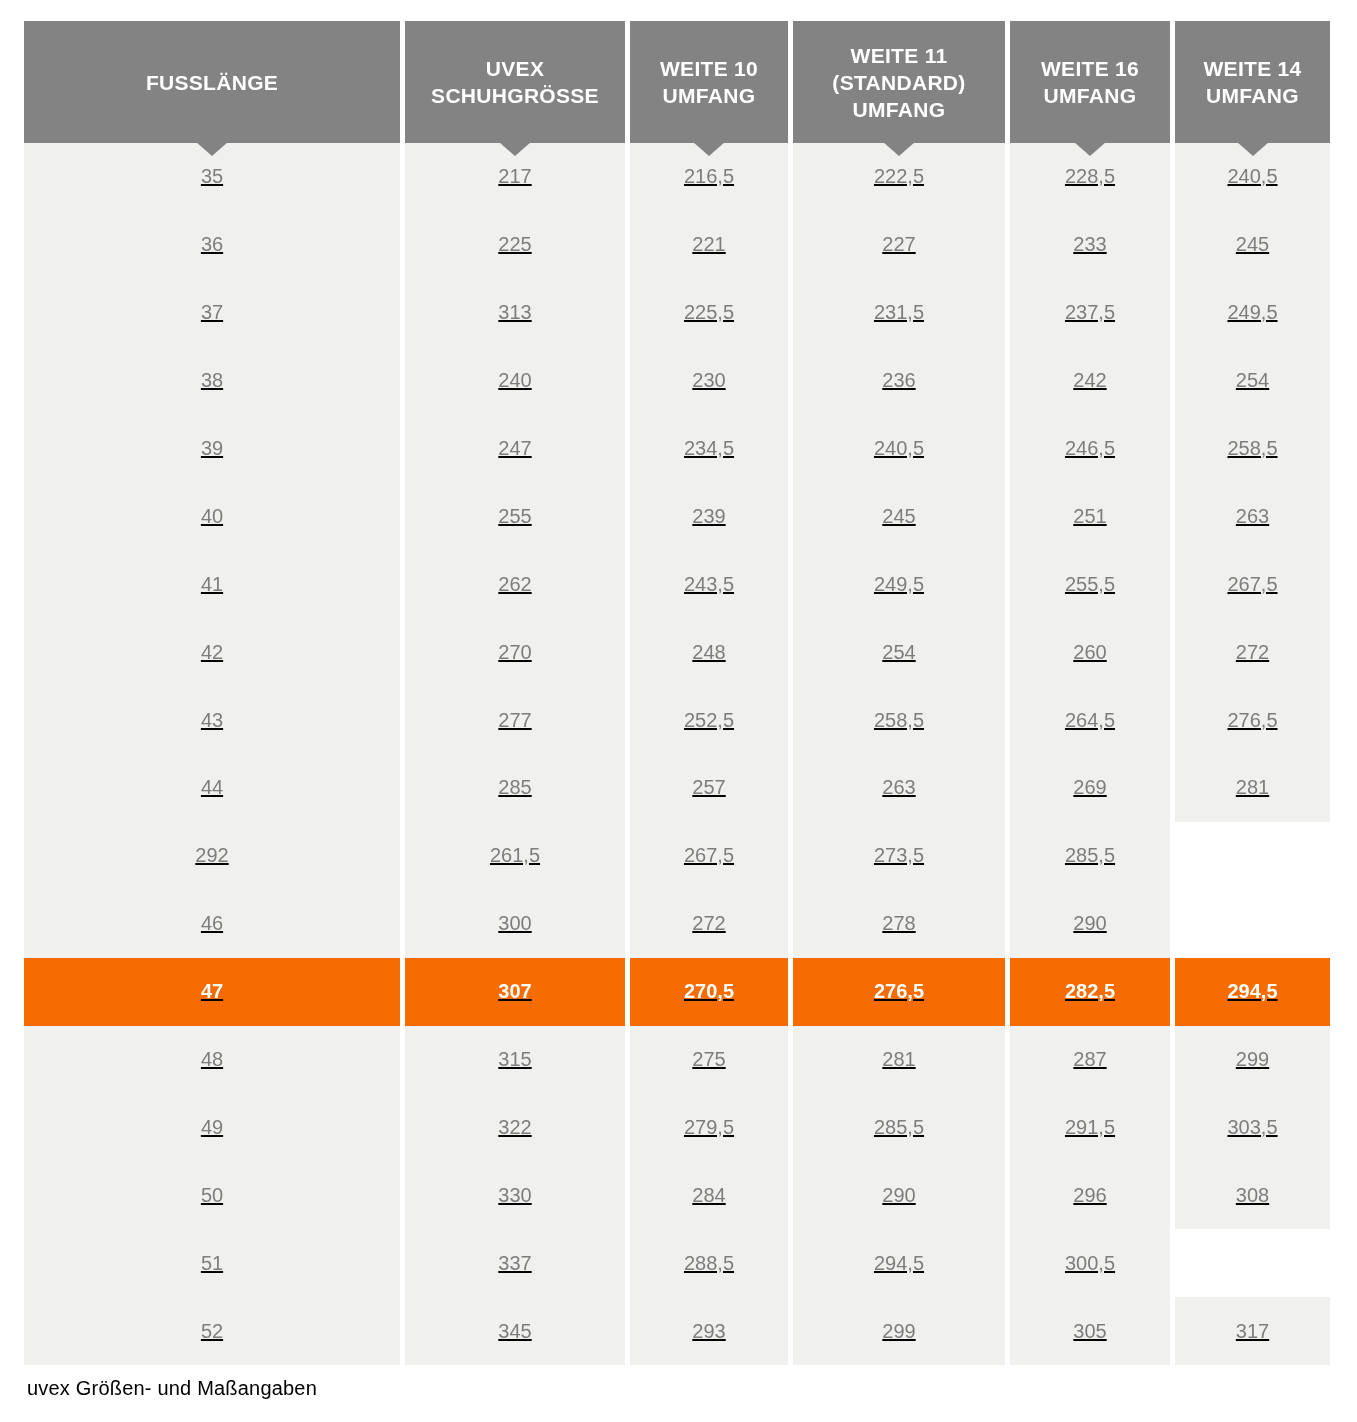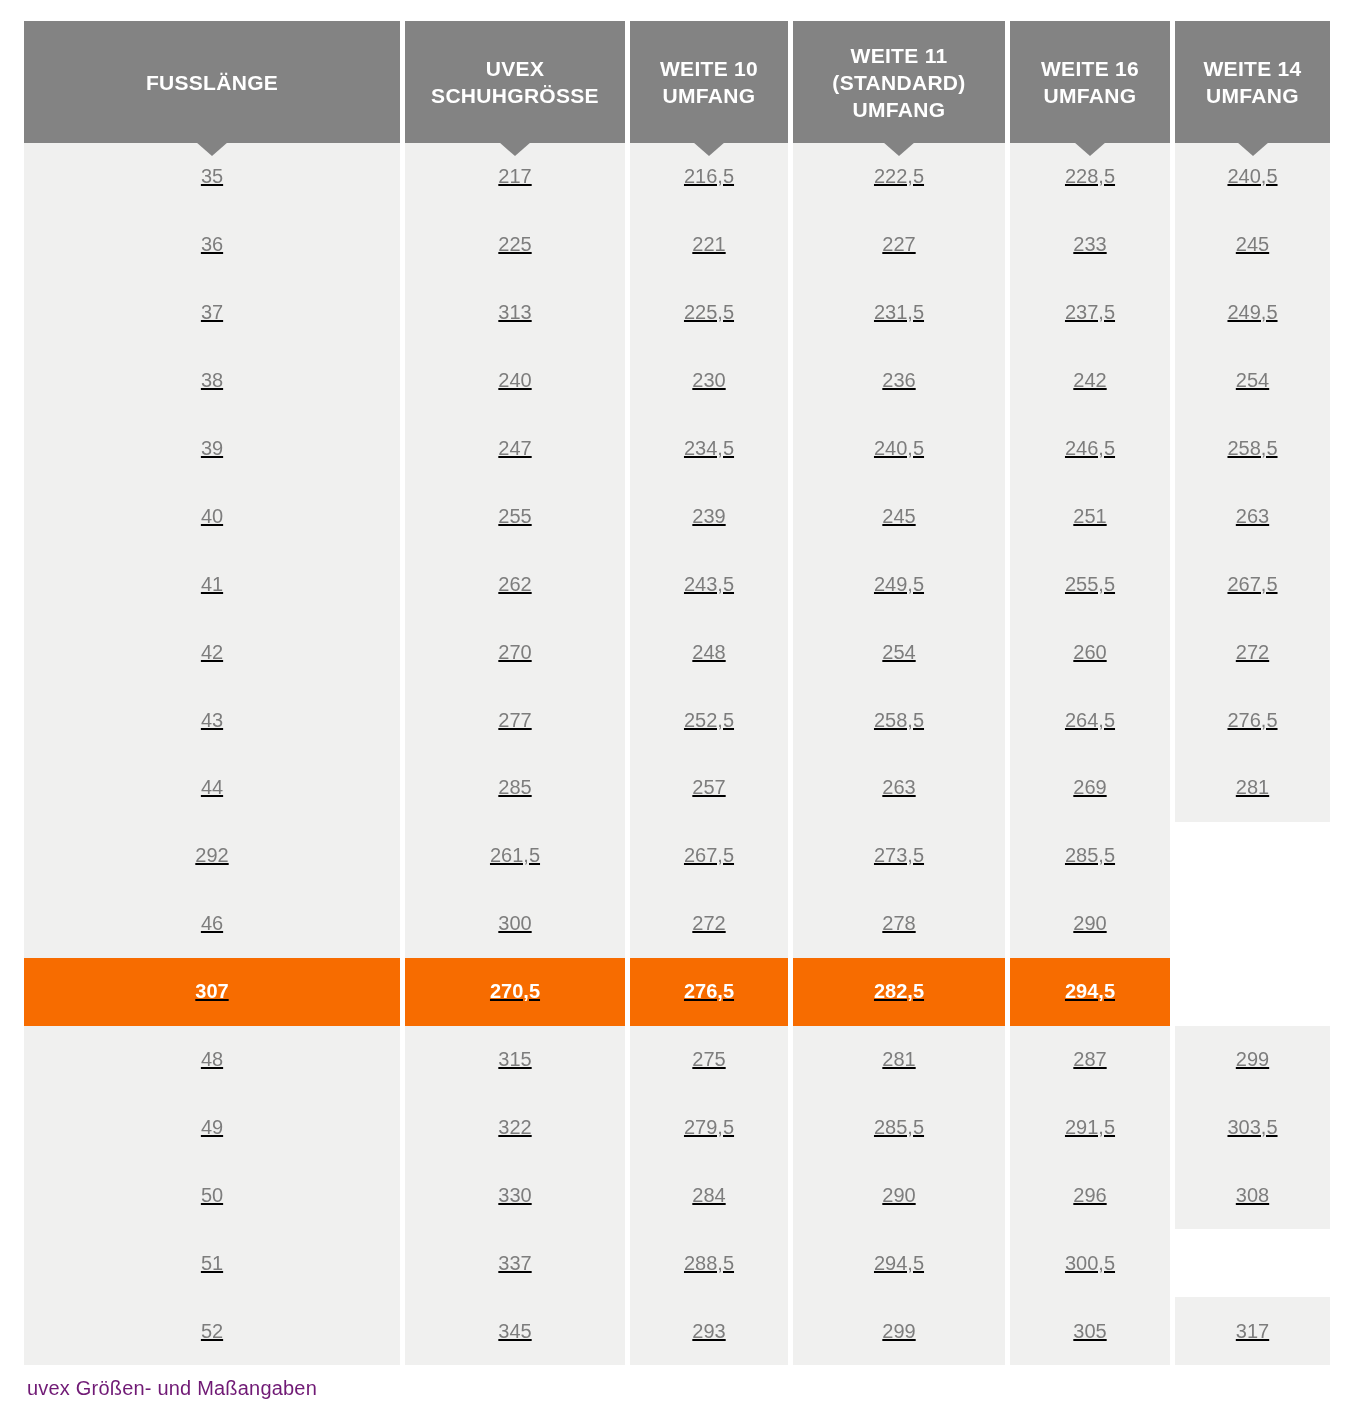--- a/index.html
+++ b/index.html
@@ -66,21 +66,21 @@
     justify-content: center;
   }
   .tr.highlight .td {
     background: #f76c00;
     color: #ffffff;
     font-weight: bold;
   }
   .caption {
     margin: 12px 0 0 3px;
     font-size: 20px;
-    color: #701a75;
+    color: #000000;
     letter-spacing: 0.2px;
   }
 </style>
 </head>
 <body>
 
 <div class="page">
 
   <div class="table">
 
@@ -217,20 +217,21 @@
 
   <div class="tr grid">
     <div class="td">46</div>
     <div class="td">300</div>
     <div class="td">272</div>
     <div class="td">278</div>
     <div class="td">290</div>
   </div>
 
   <div class="tr grid highlight">
+    <div class="td">47</div>
     <div class="td">307</div>
     <div class="td">270,5</div>
     <div class="td">276,5</div>
     <div class="td">282,5</div>
     <div class="td">294,5</div>
   </div>
 
   <div class="tr grid">
     <div class="td">48</div>
     <div class="td">315</div>

